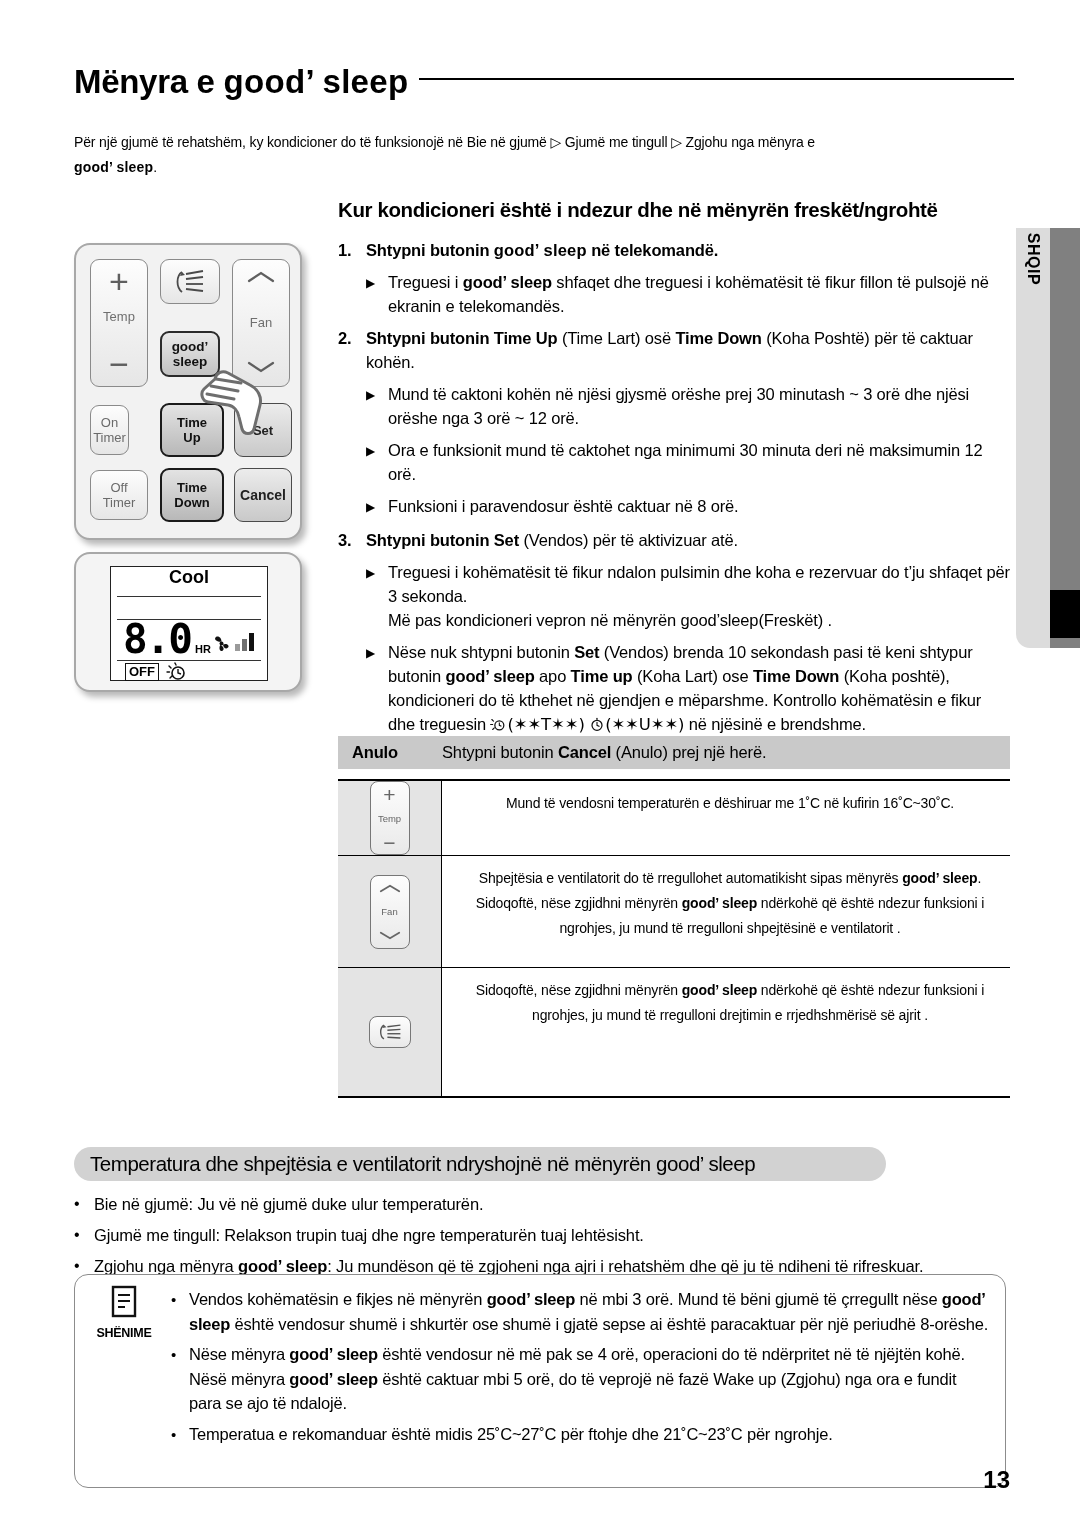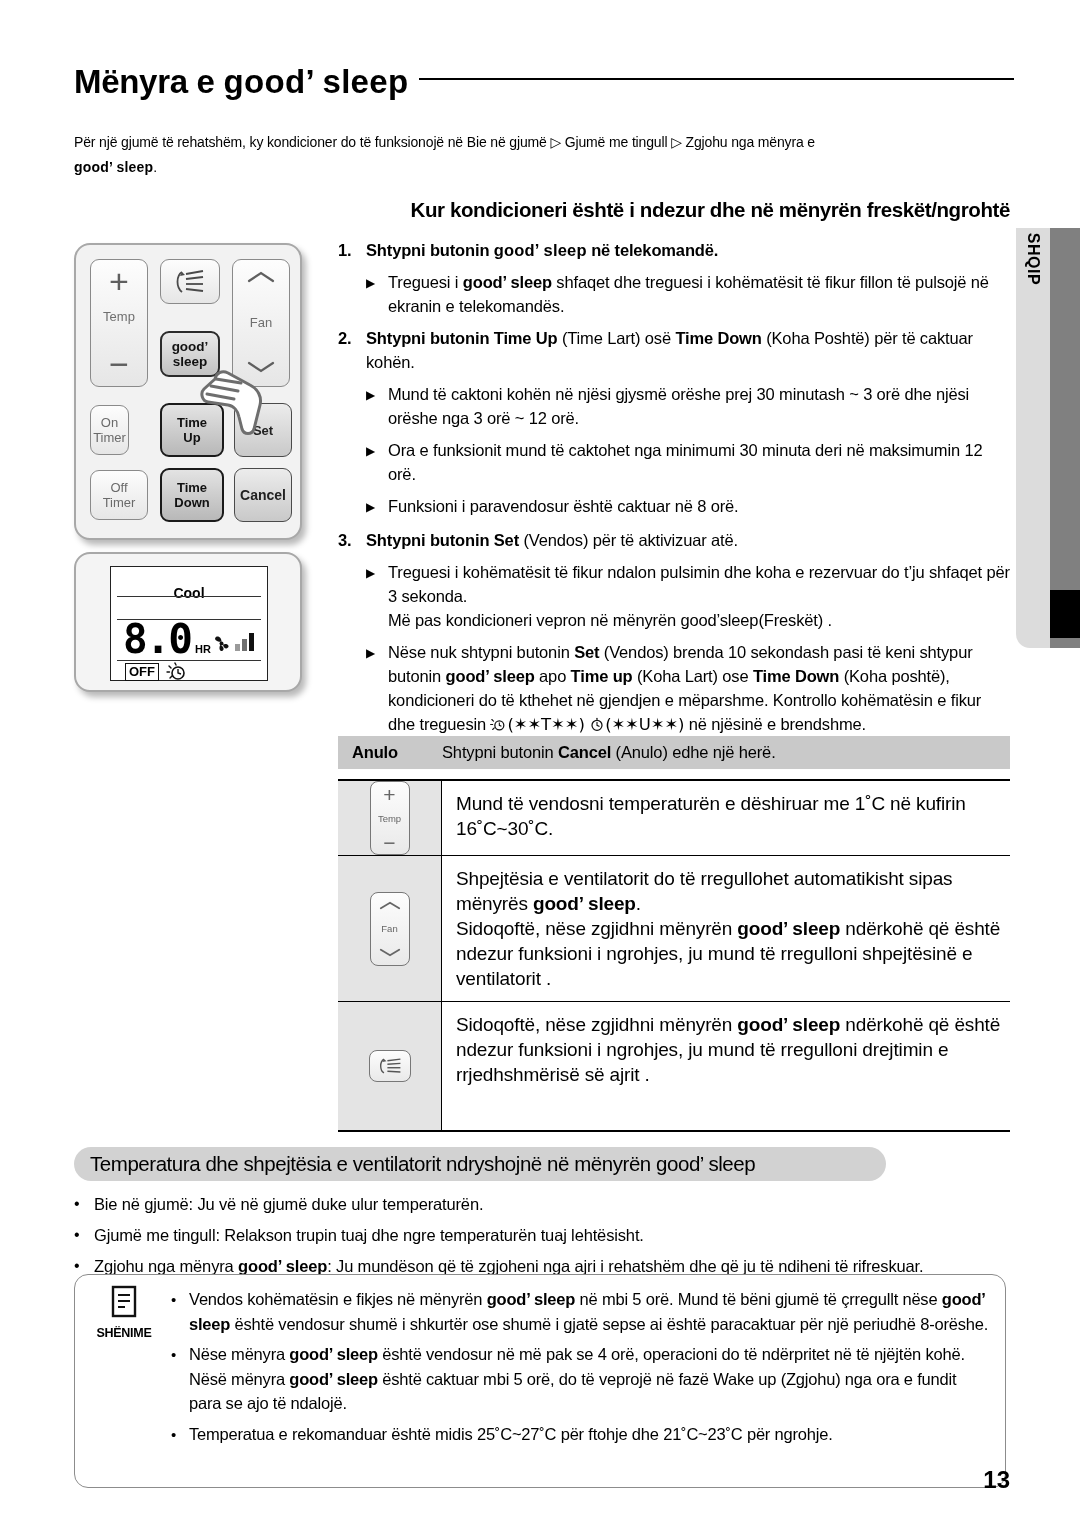--- a/index.html
+++ b/index.html
@@ -98,21 +98,21 @@
   
   .lcd-body {
     position:relative; margin-top:12px; width:228px; height:140px;
     background:#f4f4f4; border:2px solid #a8a8a8; border-radius:16px;
     box-shadow:4px 5px 6px rgba(0,0,0,0.28);
   }
   .lcd-screen {
     position:absolute; left:34px; top:12px; width:158px; height:115px;
     border:1.6px solid #222; background:#fff;
   }
-  .lcd-mode { text-align:center; font-size:14px; font-weight:700; margin-top:18px; }
+  .lcd-mode { text-align:center; font-size:18px; font-weight:700; margin-top:0; }
   .lcd-l1 { position:absolute; left:6px; right:6px; top:29px; border-top:1.3px solid #333; }
   .lcd-l2 { position:absolute; left:6px; right:6px; top:52px; border-top:1.3px solid #333; }
   .lcd-l3 { position:absolute; left:6px; right:6px; top:93px; border-top:1.3px solid #333; }
   .lcd-digits {
     position:absolute; left:12px; top:52px; font-family:"DejaVu Sans Mono", monospace;
     font-size:41px; font-weight:700; letter-spacing:-2px; line-height:41px;
   }
   .lcd-hr { position:absolute; left:84px; top:76px; font-size:11px; font-weight:700; }
   .lcd-fan-ico { position:absolute; left:101px; top:67px; }
   .lcd-bars { position:absolute; left:124px; top:66px; display:flex; align-items:flex-end; gap:2px; height:18px; }
@@ -124,21 +124,20 @@
     position:absolute; left:14px; top:96px; border:1.6px solid #111;
     font-size:13px; font-weight:700; padding:0 3px; line-height:16px;
   }
   .lcd-sleep-ico { position:absolute; left:55px; top:95px; }
 
   
   .content { position:absolute; left:338px; top:196px; width:672px; }
   .sec-head {
     font-size:20.5px; font-weight:700; letter-spacing:-0.4px; line-height:28px;
     margin:0 0 14px 0;
-    text-align:right;
   }
   .step {
     display:flex; font-size:16.5px; font-weight:700; line-height:24px;
     letter-spacing:-0.15px; margin:0 0 8px 0;
   }
   .step .num { width:28px; flex:0 0 28px; }
   .step .txt { flex:1; }
   .sub {
     display:flex; margin:0 0 8px 28px; font-size:16.5px; line-height:24px;
     letter-spacing:-0.15px; font-weight:400;
@@ -158,22 +157,23 @@
   .tbl-anulo b { font-weight:700; }
   .tbl-rows { margin-top:10px; border-top:2.2px solid #000; }
   .trow { display:flex; border-bottom:1.6px solid #000; min-height:72px; }
   .trow:last-child { border-bottom:2.2px solid #000; }
   .trow .icon-cell {
     width:104px; flex:0 0 104px; background:#e4e4e4;
     display:flex; align-items:center; justify-content:center;
     border-right:1.6px solid #000;
   }
   .trow .txt-cell {
-    flex:1; padding:10px 6px 10px 14px; font-size:19px; line-height:25px;
+    flex:1; padding:10px 6px 10px 14px; font-size:14px; line-height:25px;
     letter-spacing:-0.15px;
+    text-align:center;
   }
   .trow .txt-cell p { margin:0; }
   .mini-btn {
     border:1.6px solid #777; border-radius:8px; background:linear-gradient(#fdfdfd,#e9e9e9);
     display:flex; flex-direction:column; align-items:center; justify-content:space-between;
     color:#666;
   }
   .mini-temp { width:40px; height:74px; padding:4px 0 6px; }
   .mini-temp .pl { font-size:21px; line-height:17px; }
   .mini-temp .lb { font-size:9.5px; margin-top:-4px; }
@@ -395,21 +395,21 @@
           <circle cx="9" cy="10" r="6" stroke="#111" stroke-width="1.5" fill="none"></circle>
           <path d="M9 6 L9 10 L12 11.5" stroke="#111" stroke-width="1.3" fill="none"></path>
           <path d="M9 1.5 L9 4" stroke="#111" stroke-width="1.3" stroke-linecap="round"></path>
         </svg><span class="sym">(✶✶U✶✶)</span><span> në njësinë e brendshme.</span></span>
   </div>
 </div>
 
 <div class="tbl">
   <div class="tbl-anulo">
     <div class="c1">Anulo</div>
-    <div class="c2"><span>Shtypni butonin </span><b>Cancel</b><span> (Anulo) edhe një herë.</span></div>
+    <div class="c2"><span>Shtypni butonin </span><b>Cancel</b><span> (Anulo) prej një herë.</span></div>
   </div>
 
   <div class="tbl-rows">
 
     <div class="trow">
       <div class="icon-cell">
         <div class="mini-btn mini-temp">
           <span class="pl">+</span>
           <span class="lb">Temp</span>
           <span class="mn">−</span>
@@ -482,21 +482,21 @@
     <svg width="30" height="36" viewBox="0 0 30 36">
       <rect x="4" y="2" width="22" height="29" fill="#fff" stroke="#111" stroke-width="2.4"></rect>
       <path d="M9 10 L21 10 M9 16 L21 16 M9 22 L16 22" stroke="#111" stroke-width="2.2"></path>
     </svg>
     <div class="note-label">SHËNIME</div>
   </div>
 
   <div class="note-list">
     <div class="nli">
       <span class="dot">•</span>
-      <span class="txt"><span>Vendos kohëmatësin e fikjes në mënyrën  </span><b>good’ sleep</b><span> në mbi 5 orë. Mund të bëni gjumë të çrregullt nëse </span><b>good’ sleep</b><span> është vendosur shumë i shkurtër ose shumë i gjatë sepse ai është paracaktuar për një periudhë 8-orëshe.</span></span>
+      <span class="txt"><span>Vendos kohëmatësin e fikjes në mënyrën  </span><b>good’ sleep</b><span> në mbi 3 orë. Mund të bëni gjumë të çrregullt nëse </span><b>good’ sleep</b><span> është vendosur shumë i shkurtër ose shumë i gjatë sepse ai është paracaktuar për një periudhë 8-orëshe.</span></span>
     </div>
     <div class="nli">
       <span class="dot">•</span>
       <span class="txt"><span>Nëse mënyra </span><b>good’ sleep</b><span> është vendosur në më pak se 4 orë, operacioni do të ndërpritet në të njëjtën kohë. Nësë mënyra </span><b>good’ sleep</b><span> është caktuar mbi 5 orë, do të veprojë në fazë Wake up (Zgjohu) nga ora e fundit para se ajo të ndalojë.</span></span>
     </div>
     <div class="nli">
       <span class="dot">•</span>
       <span class="txt">Temperatua e rekomanduar është midis 25˚C~27˚C për ftohje dhe 21˚C~23˚C për ngrohje.</span>
     </div>
   </div>

